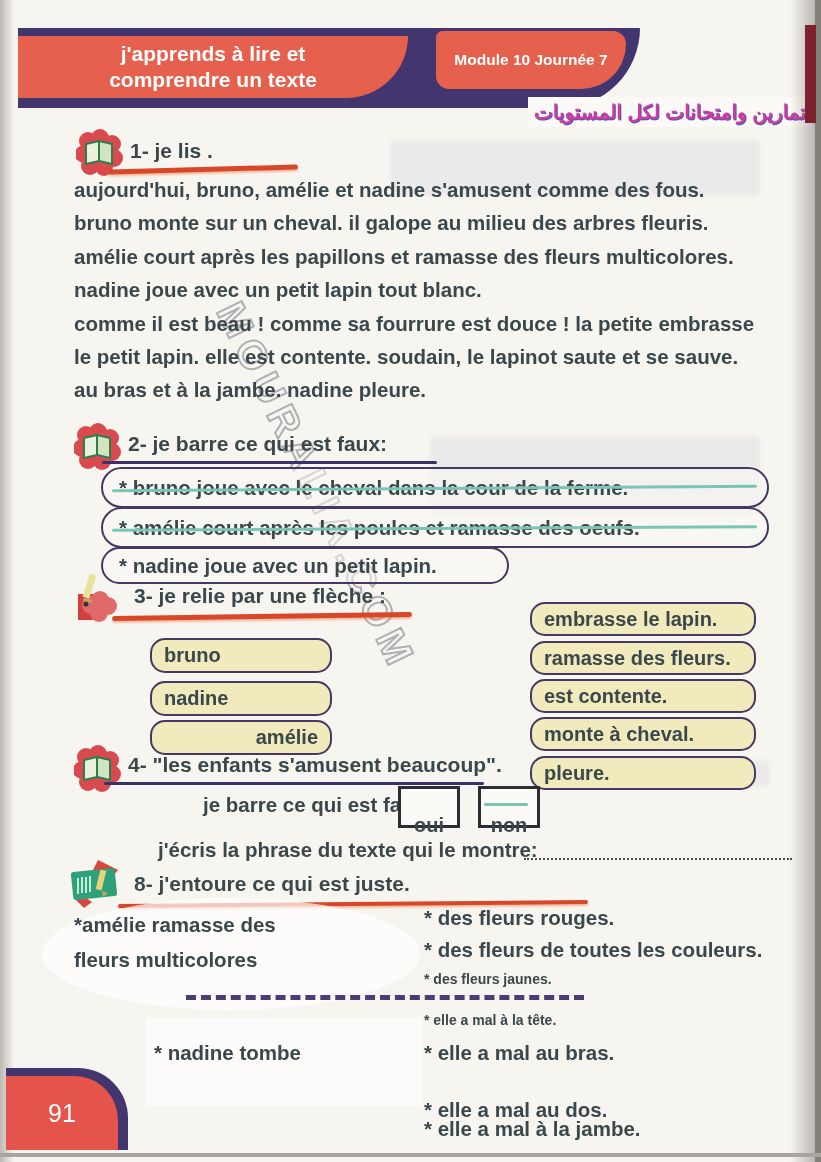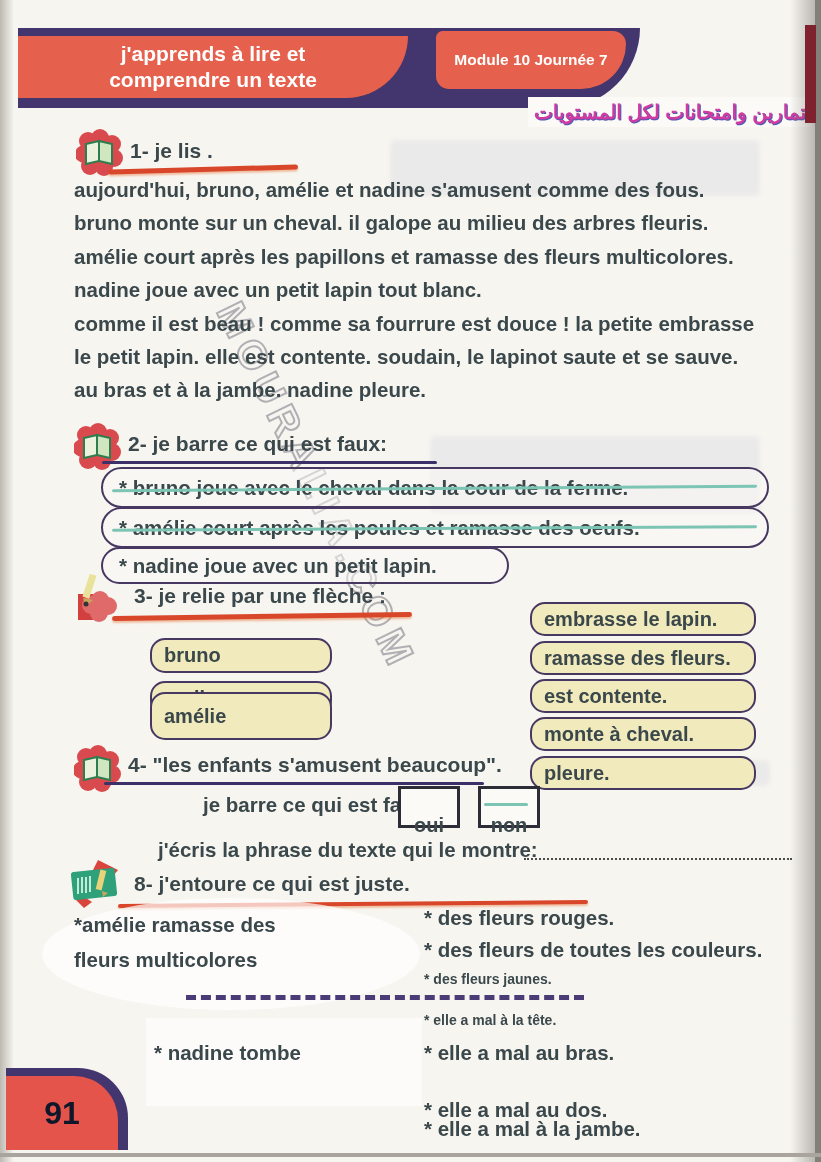--- a/index.html
+++ b/index.html
@@ -54,21 +54,21 @@
   .ghost { background:rgba(90,100,150,.07); filter:blur(2px); border-radius:6px; }
 
   .watermark { left:248px; top:295px; transform:rotate(64deg); transform-origin:left top;
                font-size:40px; font-weight:bold; letter-spacing:7px; color:transparent;
                -webkit-text-stroke:2px rgba(105,105,118,.5); white-space:nowrap; }
 
   
   .tab-outer { left:6px; top:1068px; width:122px; height:82px; background:#43356d; border-radius:0 50px 0 0; }
   .tab-inner { left:6px; top:1076px; width:112px; height:74px; background:#e4544b; border-radius:0 44px 0 0;
                display:flex; align-items:center; justify-content:center; }
-  .tab-inner div { color:#0f172a; font-weight:bold; font-size:32px; }
+  .tab-inner div { color:#ffffff; font-weight:normal; font-size:25px; }
 
   
   .edge-left  { left:0; top:0; width:14px; height:1162px; background:linear-gradient(to right,#bdb9b2,rgba(247,245,240,0)); }
   .edge-right { left:790px; top:0; width:31px; height:1162px; background:linear-gradient(to right,rgba(247,245,240,0),rgba(110,106,100,.55)); }
   .edge-right-line { left:815px; top:0; width:6px; height:1162px; background:#837f79; }
   .edge-maroon { left:805px; top:25px; width:11px; height:98px; background:#7e2230; }
   .edge-bottom { left:0; top:1153px; width:821px; height:4px; background:#a9a59e; }
 </style>
 </head>
 <body>
@@ -173,21 +173,21 @@
   </span>
   <div class="abs txt heading" style="left:134px;top:584px;">3- je relie par une flèche :</div>
   <div class="abs stroke-red" style="left:112px;top:614px;width:300px;transform:rotate(-0.8deg);"></div>
 
   <div class="abs ybox" style="left:150px;top:638px;width:182px;height:35px;">
     <div class="txt">bruno</div>
   </div>
   <div class="abs ybox" style="left:150px;top:681px;width:182px;height:35px;">
     <div class="txt">nadine</div>
   </div>
-  <div class="abs ybox" style="left:150px;top:692px;width:182px;height:48px;">
+  <div class="abs ybox" style="left:150px;top:720px;width:182px;height:35px;justify-content:flex-end;">
     <div class="txt">amélie</div>
   </div>
 
   <div class="abs ybox" style="left:530px;top:602px;width:226px;height:34px;">
     <div class="txt">embrasse le lapin.</div>
   </div>
   <div class="abs ybox" style="left:530px;top:641px;width:226px;height:34px;">
     <div class="txt">ramasse des fleurs.</div>
   </div>
   <div class="abs ybox" style="left:530px;top:679px;width:226px;height:34px;">

